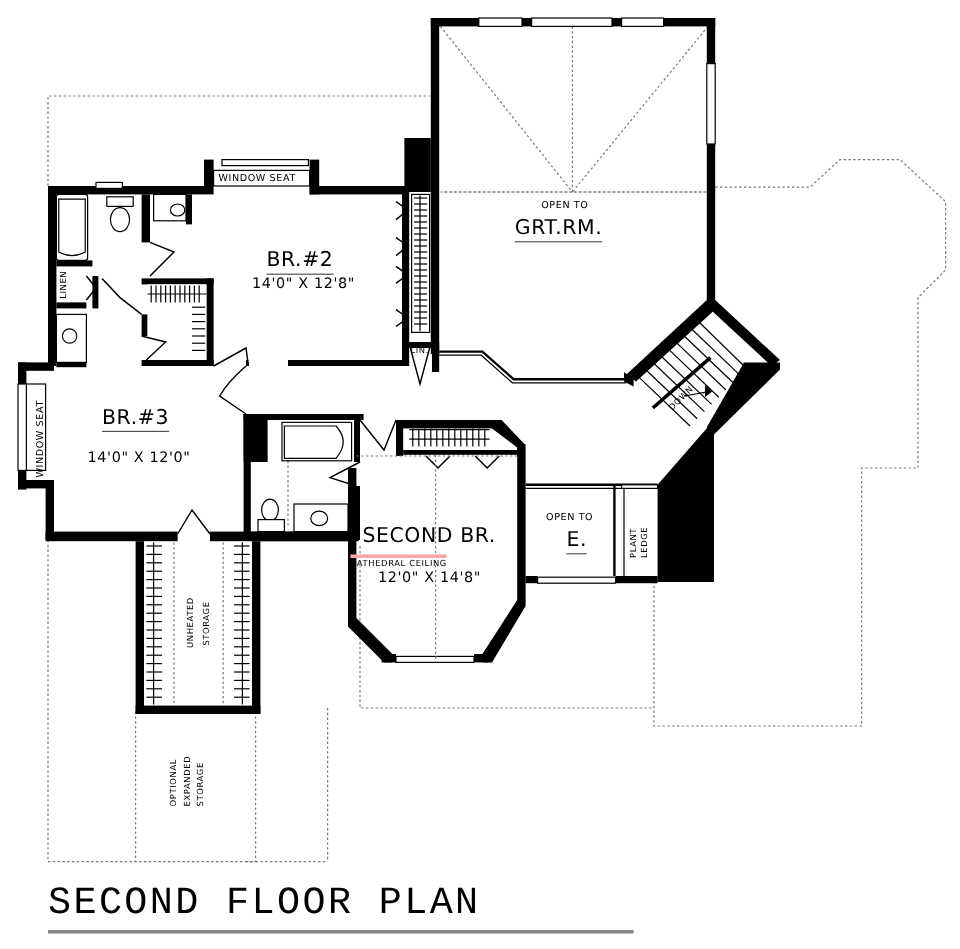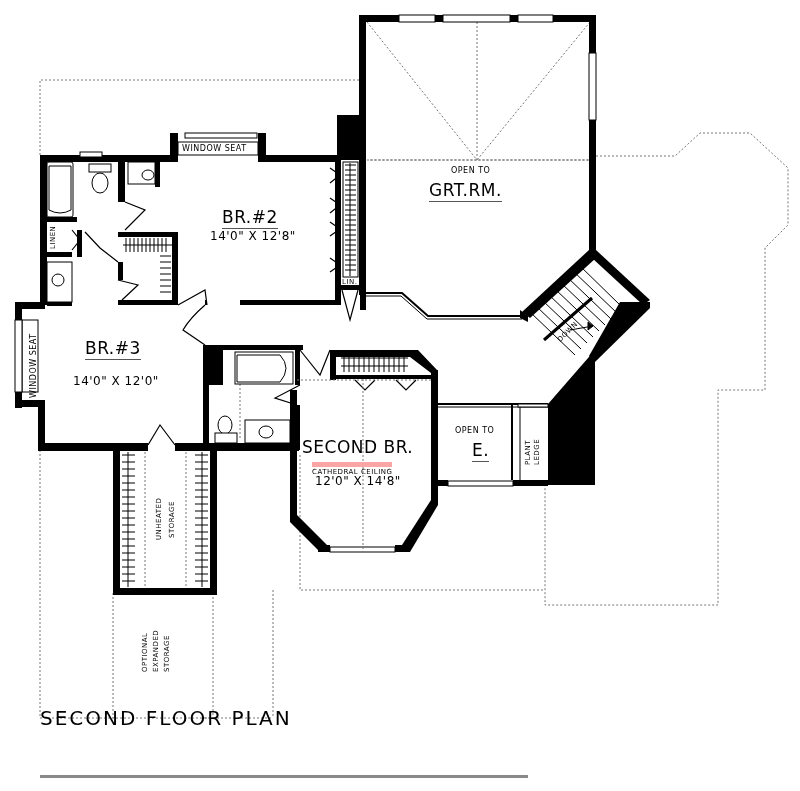--- a/index.html
+++ b/index.html
@@ -5,21 +5,21 @@
   html, body { margin:0; padding:0; background:#ffffff; }
   body { width:800px; height:791px; position:relative; overflow:hidden; font-family:"DejaVu Sans", sans-serif; }
   svg { position:absolute; left:0; top:0; }
   .lbl { position:absolute; color:#000; white-space:nowrap; font-family:"DejaVu Sans", sans-serif; }
   .room-name { font-size:17px; letter-spacing:0.5px; }
   .room-dim { font-size:12px; letter-spacing:0.5px; }
   .small { font-size:8px; letter-spacing:0.5px; }
   .tiny { font-size:7px; letter-spacing:0.5px; }
   .vert { transform-origin:left top; transform:rotate(-90deg); }
   .ul { border-bottom:1px solid #555; padding-bottom:1px;text-align:center; }
-  .title { font-size:20px; letter-spacing:2px; left:40px; top:706px; }
+  .title { font-size:32px; letter-spacing:2px; left:40px; top:734px;font-family:Liberation Mono, monospace; }
   .title-rule { position:absolute; left:40px; top:775px; width:488px; height:3px; background:#8a8a8a; }
 </style>
 </head>
 <body>
 
 <svg width="800" height="791" viewBox="0 0 800 791">
 
   <g fill="none" stroke="#777" stroke-width="1" stroke-dasharray="2,2">
     <polyline points="40,155 40,80 360,80"></polyline>
     <polyline points="596,156 675,156 700,133 750,133 788,168 788,225 765,248 765,390 718,390 718,605 545,605 545,480"></polyline>
@@ -309,33 +309,33 @@
 
   <line x1="363" y1="379" x2="363" y2="552" stroke="#777" stroke-dasharray="2,2"></line>
   <line x1="297" y1="380" x2="431" y2="380" stroke="#777" stroke-dasharray="2,2"></line>
 
   <line x1="520" y1="407" x2="520" y2="480" stroke="#000" stroke-width="1"></line>
 </svg>
 
 <div class="lbl small" style="left:182px;top:144px;">WINDOW SEAT</div>
 <div class="lbl small vert" style="left:29px;top:398px;">WINDOW SEAT</div>
 <div class="lbl tiny vert" style="left:49px;top:249px;">LINEN</div>
-<div class="lbl tiny" style="left:342px;top:278px;">LIN.</div>
+<div class="lbl tiny" style="left:342px;top:288px;">LIN.</div>
 
 <div class="lbl room-name ul" style="left:222px;top:207px;">BR.#2</div>
 <div class="lbl room-dim" style="left:210px;top:229px;">14'0" X 12'8"</div>
 
 <div class="lbl room-name ul" style="left:85px;top:338px;">BR.#3</div>
 <div class="lbl room-dim" style="left:73px;top:374px;">14'0" X 12'0"</div>
 
 <div class="lbl small" style="left:451px;top:166px;">OPEN TO</div>
 <div class="lbl room-name ul" style="left:429px;top:180px;">GRT.RM.</div>
 
 <div class="lbl room-name" style="left:302px;top:437px;">SECOND BR.</div>
-<div class="lbl tiny" style="left:312px;top:462px;border-top:5px solid #fca5a5;padding-top:1px;">CATHEDRAL CEILING</div>
+<div class="lbl tiny" style="left:292px;top:462px;border-top:3px solid #fca5a5;padding-top:1px;">CATHEDRAL CEILING</div>
 <div class="lbl room-dim" style="left:315px;top:474px;">12'0" X 14'8"</div>
 
 <div class="lbl small" style="left:455px;top:426px;">OPEN TO</div>
 <div class="lbl room-name ul" style="left:472px;top:440px;">E.</div>
 
 <div class="lbl tiny vert" style="left:524px;top:465px;">PLANT</div>
 <div class="lbl tiny vert" style="left:533px;top:465px;">LEDGE</div>
 
 <div class="lbl tiny" style="left:556px;top:338px;transform:rotate(-45deg);transform-origin:left top;">DOWN</div>
 

